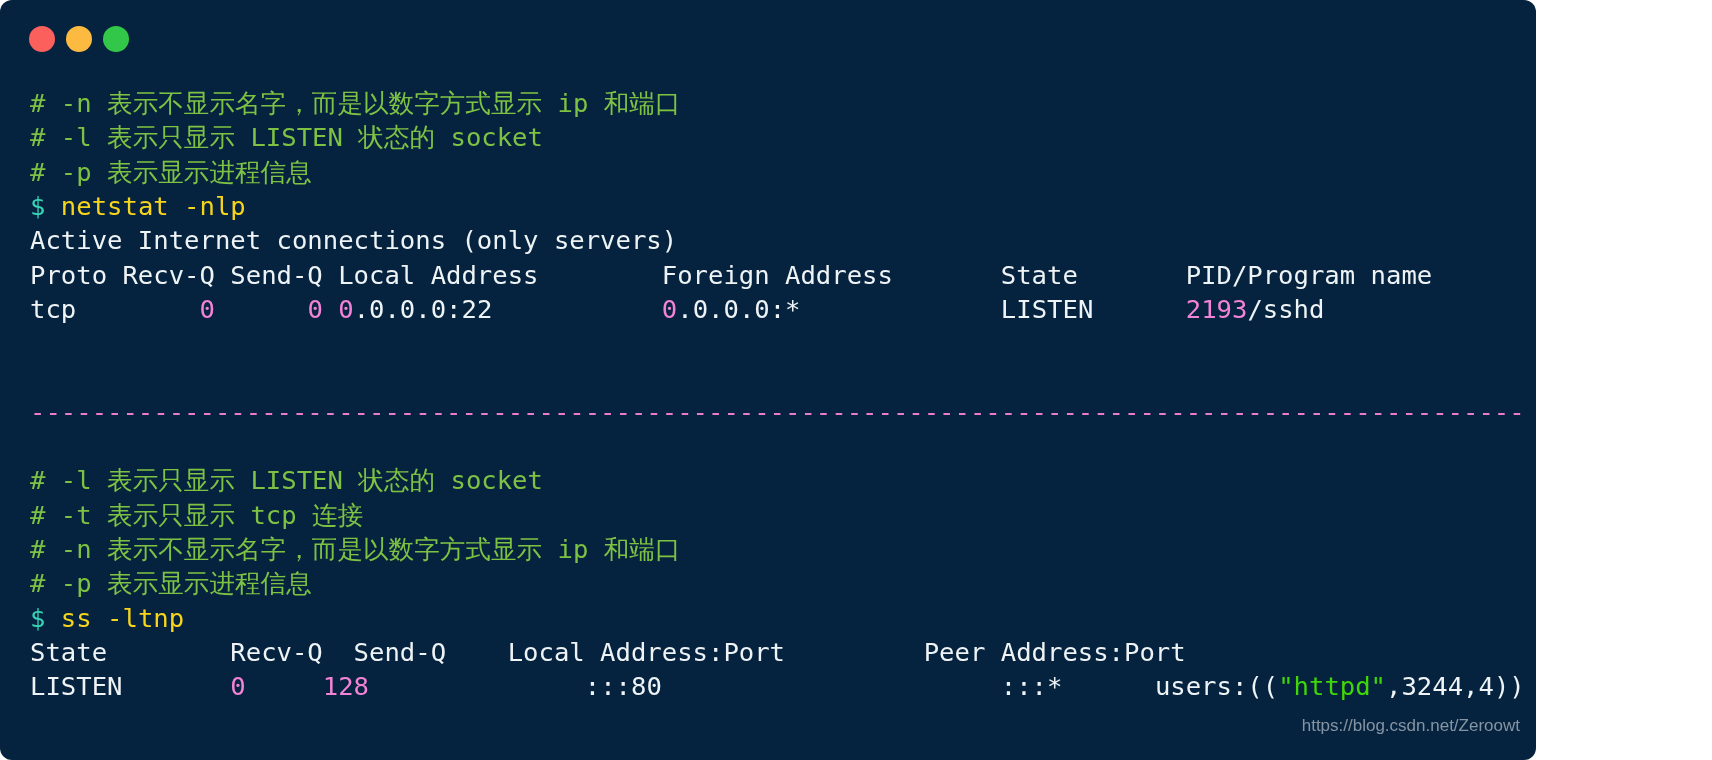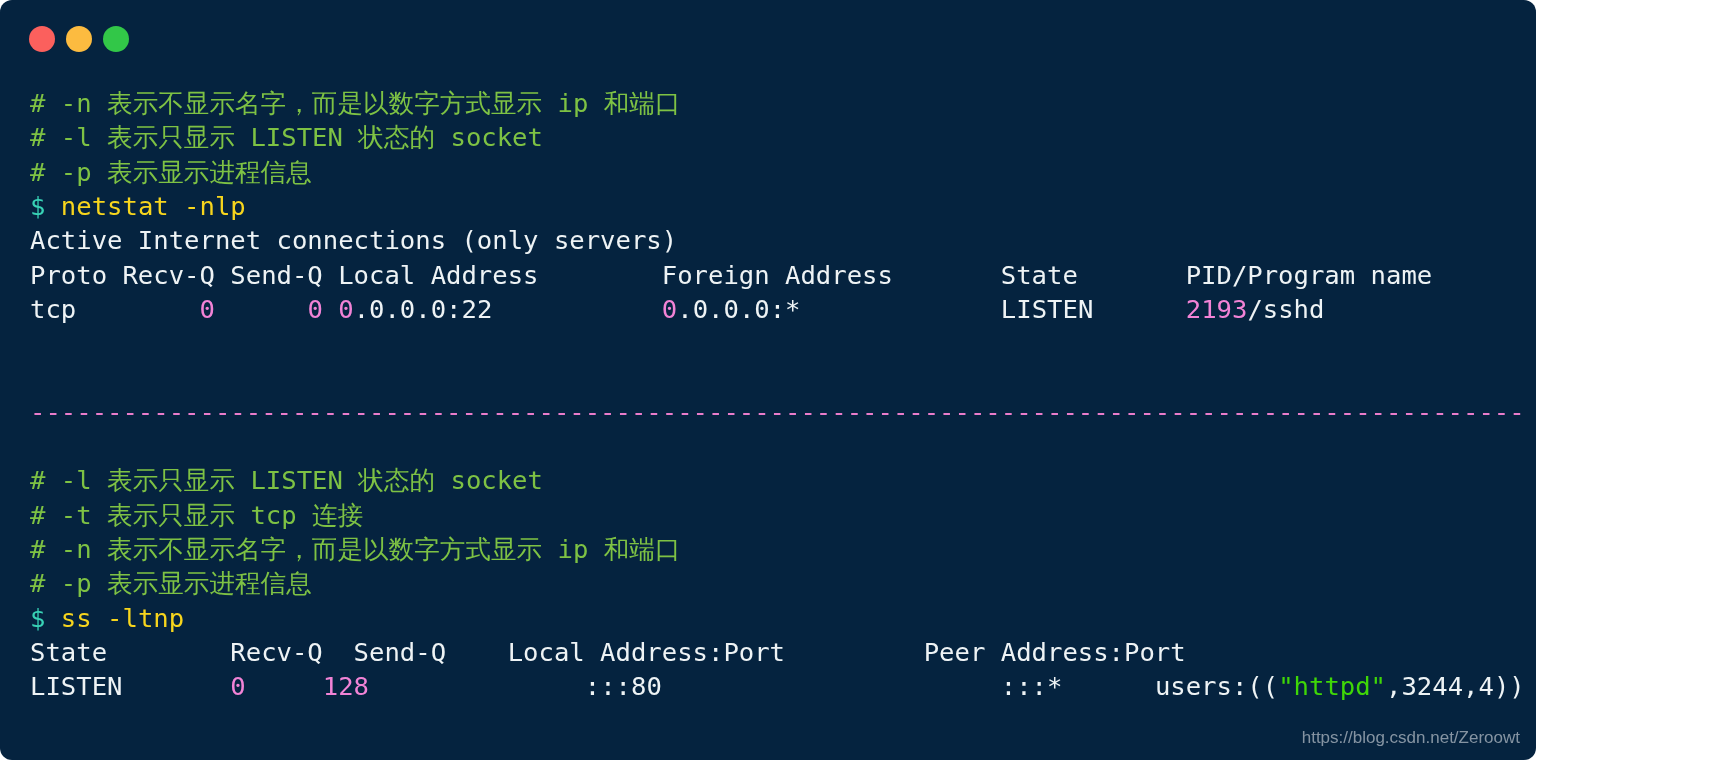--- a/index.html
+++ b/index.html
@@ -11,21 +11,21 @@
   }
   .traffic-lights{position:absolute;top:26px;left:29px;display:flex;gap:11px;}
   .light{width:26px;height:26px;border-radius:50%;display:inline-block;}
   .term{
     position:absolute;top:86px;left:30px;right:10px;margin:0;
     font-family:"DejaVu Sans Mono","Liberation Mono",monospace;
     font-size:25.6px;
   }
   .line{height:34.32px;line-height:34.32px;white-space:pre;}
   .watermark{
-    position:absolute;right:16px;bottom:12px;
+    position:absolute;right:16px;bottom:24px;
     font-family:"Liberation Sans","DejaVu Sans",sans-serif;
     font-size:17px;
     opacity:0.9;
     text-align:center;
   }
 </style>
 </head>
 <body>
 
 <div class="page">

